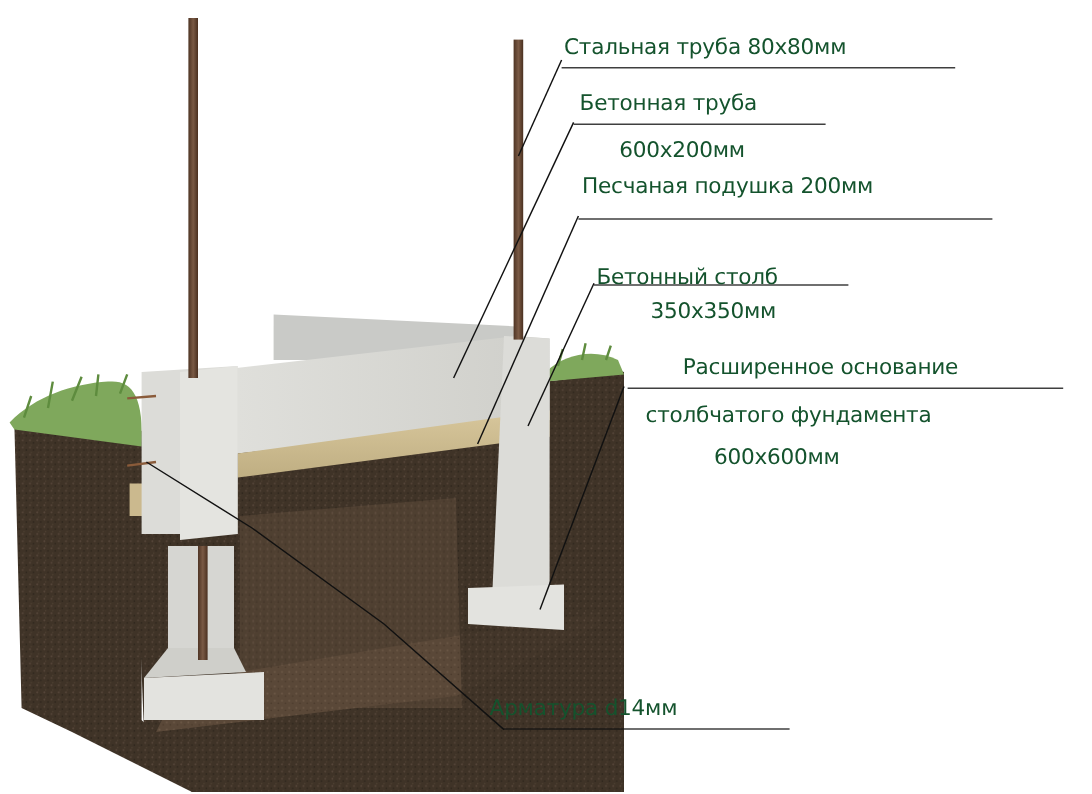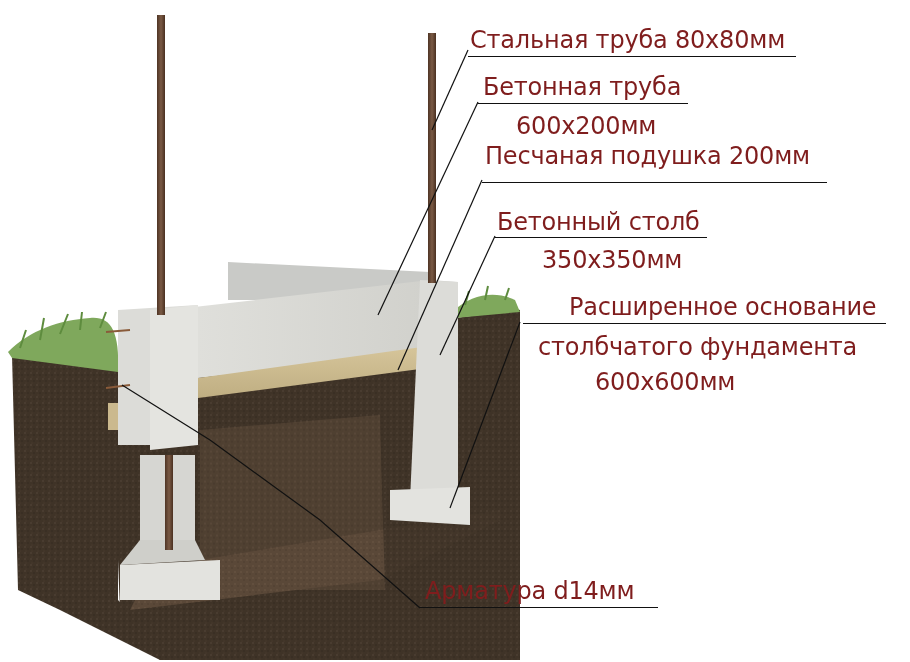--- a/index.html
+++ b/index.html
@@ -1,18 +1,18 @@
 <!DOCTYPE html>
 <html><head>
 <meta charset="utf-8">
 <style>
   html,body{margin:0;padding:0;background:#ffffff;}
   body{width:910px;height:662px;position:relative;overflow:hidden;font-family:"DejaVu Sans","Liberation Sans",sans-serif;}
   #scene{position:absolute;left:0;top:0;width:910px;height:662px;}
-  .label{position:absolute;color:#7f1d1d;font-size:24px;line-height:26px;white-space:nowrap;letter-spacing:-0.2px;}
+  .label{position:absolute;color:#14532d;font-size:18px;line-height:26px;white-space:nowrap;letter-spacing:-0.2px;}
   .leader{position:absolute;height:1px;background:#111;}
 </style>
 </head>
 <body>
 
 <svg id="scene" viewBox="0 0 910 662" xmlns="http://www.w3.org/2000/svg">
   <defs>
     <pattern id="soilTex" width="6" height="6" patternUnits="userSpaceOnUse">
       <rect width="6" height="6" fill="#3f3327"></rect>
       <circle cx="1" cy="1" r="0.8" fill="#56463a"></circle>
@@ -102,18 +102,18 @@
 <div class="leader" style="left:478px;top:103px;width:210px;"></div>
 <div class="leader" style="left:482px;top:182px;width:345px;"></div>
 <div class="leader" style="left:495px;top:237px;width:212px;"></div>
 <div class="leader" style="left:523px;top:323px;width:363px;"></div>
 <div class="leader" style="left:420px;top:607px;width:238px;"></div>
 
 <div class="label" style="left:470px;top:27px;">Стальная труба 80х80мм</div>
 <div class="label" style="left:483px;top:74px;">Бетонная труба</div>
 <div class="label" style="left:516px;top:113px;">600х200мм</div>
 <div class="label" style="left:485px;top:143px;">Песчаная подушка 200мм</div>
-<div class="label" style="left:497px;top:209px;">Бетонный столб</div>
+<div class="label" style="left:497px;top:219px;">Бетонный столб</div>
 <div class="label" style="left:542px;top:247px;">350х350мм</div>
 <div class="label" style="left:537px;top:294px;margin-left:32px;">Расширенное основание</div>
 <div class="label" style="left:538px;top:334px;">столбчатого фундамента</div>
 <div class="label" style="left:595px;top:369px;">600х600мм</div>
-<div class="label" style="left:425px;top:578px;">Арматура d14мм</div>
+<div class="label" style="left:408px;top:578px;">Арматура d14мм</div>
 
 </body></html>

